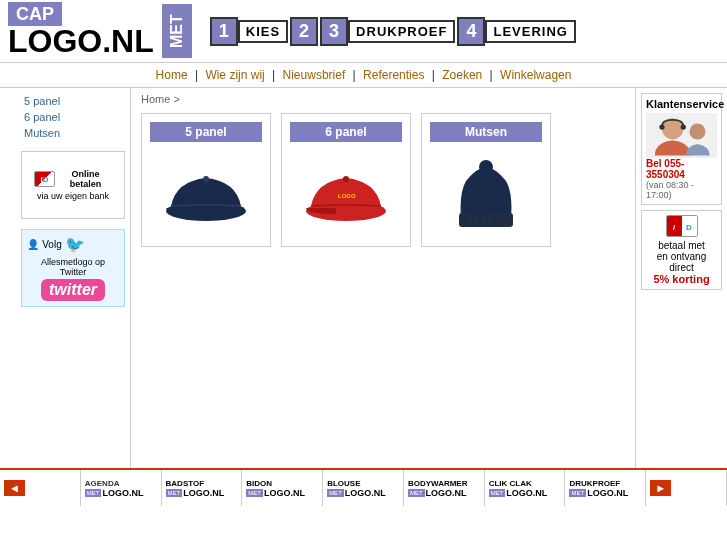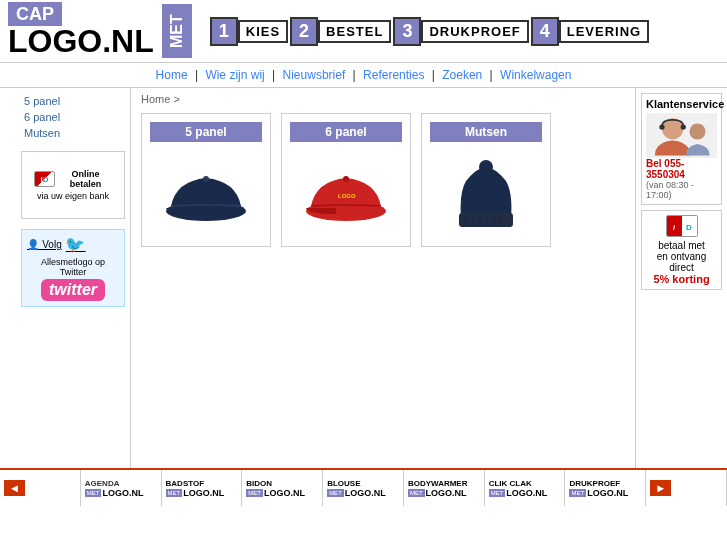--- a/index.html
+++ b/index.html
@@ -11,21 +11,21 @@
     .logo-cap { background: #8080c0; color: #fff; font-size: 18px; font-weight: bold; padding: 2px 8px; }
     .logo-nl { font-size: 32px; font-weight: bold; color: #000; line-height: 1; }
     .logo-met { background: #8080c0; color: #fff; font-size: 16px; font-weight: bold; padding: 4px 6px; margin: 0 8px; writing-mode: vertical-rl; text-orientation: mixed; transform: rotate(180deg); height: 54px; display: flex; align-items: center; justify-content: center; }
     .steps { display: flex; align-items: center; gap: 2px; }
     .step { display: flex; align-items: center; }
     .step-num { background: #8080c0; color: #fff; font-size: 18px; font-weight: bold; padding: 2px 6px; min-width: 28px; text-align: center; border: 2px solid #333; }
     .step-label { background: #fff; color: #000; font-size: 13px; font-weight: bold; padding: 2px 6px; border: 2px solid #333; text-transform: uppercase; letter-spacing: 1px; }
 
     
     .nav { text-align: center; padding: 5px; border-bottom: 1px solid #ccc; font-size: 12px; }
-    .nav a { color: #3b82f6; text-decoration: none; margin: 0 4px; }
+    .nav a { color: #a16207; text-decoration: none; margin: 0 4px; }
     .nav-sep { color: #333; }
 
     
     .main-layout { display: flex; padding-left: 16px; }
 
     
     .sidebar { width: 115px; border-right: 1px solid #ccc; padding: 5px 0; min-height: 380px; }
     .sidebar-link { display: block; color: #336699; text-decoration: none; padding: 2px 8px; font-size: 11px; }
     .sidebar-widget { margin: 10px 5px; border: 1px solid #ccc; padding: 5px; text-align: center; font-size: 10px; }
     .twitter-widget { margin: 8px 5px; border: 1px solid #aaddff; background: #e8f4ff; padding: 5px; text-align: center; font-size: 10px; }
@@ -69,21 +69,20 @@
     </div>
     <div class="logo-met">MET</div>
   </div>
   <div class="steps">
     <div class="step">
       <span class="step-num">1</span>
       <span class="step-label">KIES</span>
     </div>
     <div class="step">
       <span class="step-num">2</span>
-      <span class="step-label">BESTEL</span>
     </div>
     <div class="step">
       <span class="step-num">3</span>
       <span class="step-label">DRUKPROEF</span>
     </div>
     <div class="step">
       <span class="step-num">4</span>
       <span class="step-label">LEVERING</span>
     </div>
   </div>
@@ -117,21 +116,21 @@
             <span style="color:#fff;font-weight:bold;font-size:8px;">i</span>
               <span style="color:#00aacc;font-weight:bold;font-size:8px;">D</span>
           </div>
           <div style="font-size:9px;font-weight:bold;">Online betalen</div>
         </div>
         <div style="font-size:9px;">via uw eigen bank</div>
       </div>
     </div>
 
     <div class="twitter-widget">
-      <div style="display:flex;align-items:center;gap:4px;margin-bottom:3px;text-decoration:underline;">
+      <div style="display:flex;align-items:center;gap:4px;margin-bottom:3px;">
         <span style="font-size:10px;">👤 Volg</span>
         <span style="font-size:16px;">🐦</span>
       </div>
       <div style="font-size:9px;">Allesmetlogo op Twitter</div>
       <div class="twitter-logo" style="background:#ec4899;color:#fff;border-radius:6px;padding:2px 8px;font-size:16px;font-weight:bold;display:inline-block;margin-top:2px;">twitter</div>
     </div>
   </div>
 
   <div class="content">
     <div class="breadcrumb">Home &gt;</div>

